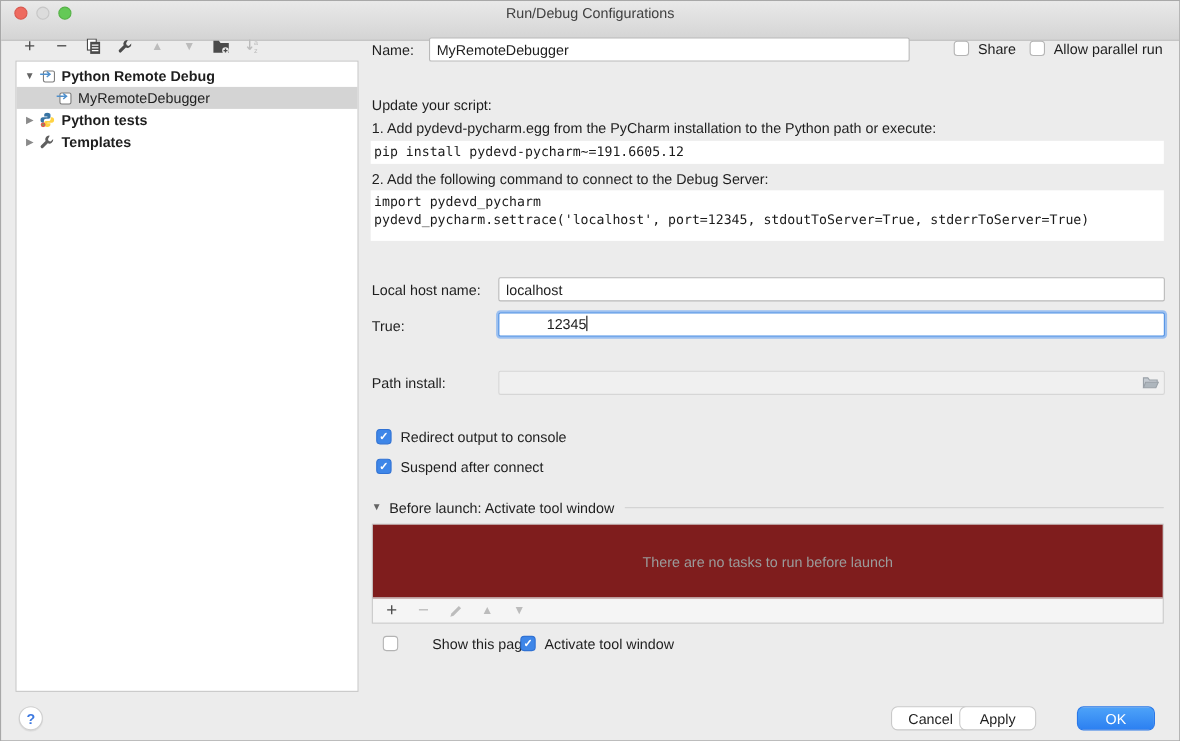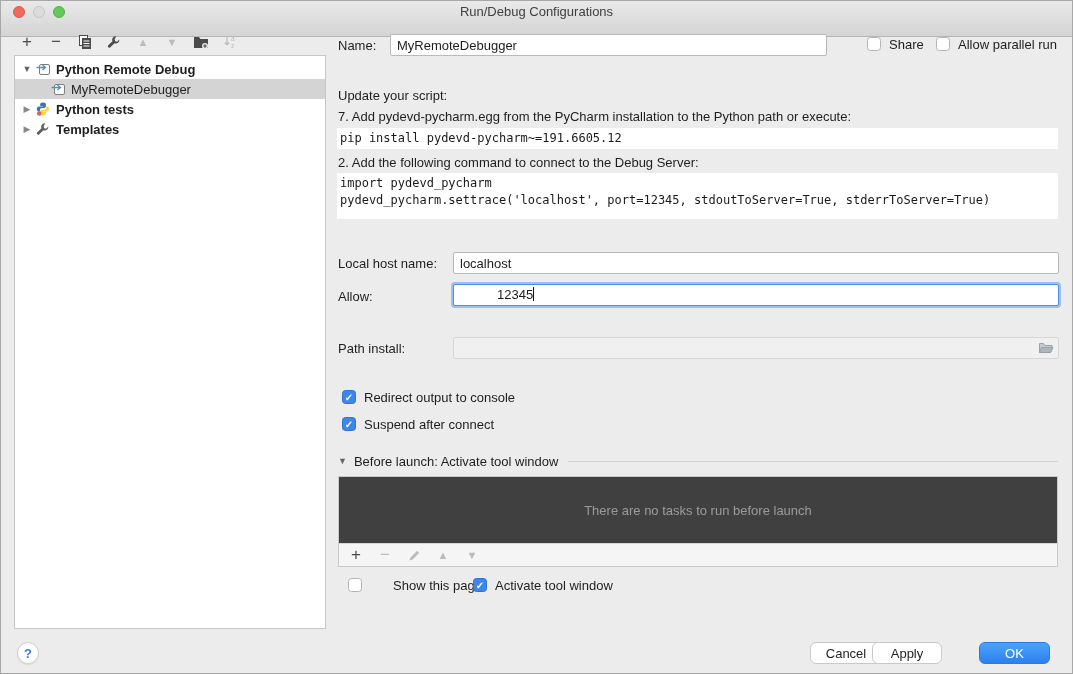--- a/index.html
+++ b/index.html
@@ -75,21 +75,21 @@
   .cb.checked { background:#3e86e8; border-color:#3072d4; color:#fff; font-size:10px; font-weight:bold; }
   .cb-label { font-size:13px; color:#1e1e1e; }
 
   
   .bl-header { position:absolute; left:337px; top:452px; width:720px; height:16px;
                display:flex; align-items:center; font-size:13px; color:#1e1e1e; }
   .bl-header .twisty { font-size:9px; color:#646464; margin-right:7px; }
   .bl-header .rule { flex:1; height:1px; background:#d2d2d2; margin-left:10px; }
   .task-container { position:absolute; left:337px; top:475px; width:720px; height:91px;
                     border:1px solid #c9c9c9; background:#f5f5f5; }
-  .task-empty { width:100%; height:67px; background:#404040; border-bottom:1px solid #d6d6d6;
+  .task-empty { width:100%; height:67px; background:#7f1d1d; border-bottom:1px solid #d6d6d6;
                 display:flex; align-items:center; justify-content:center;
                 font-size:13px; color:#9b9b9b; }
   .task-toolbar { height:22px; display:flex; align-items:center; gap:13px; padding-left:9px; }
 
   
   .btn {
     position:absolute; top:641px; height:22px; border:1px solid #c9c9c9; border-radius:6px;
     background:#fff; font-size:13px; color:#1e1e1e; display:flex; align-items:center;
     justify-content:center; font-family:"Liberation Sans",sans-serif;
   }
@@ -205,32 +205,32 @@
   <div class="cb-wrap" style="left:866px; top:35px;">
     <span class="cb"></span>
     <span class="cb-label">Share</span>
   </div>
   <div class="cb-wrap" style="left:935px; top:35px;">
     <span class="cb"></span>
     <span class="cb-label">Allow parallel run</span>
   </div>
 
   <div class="label" style="left:337px; top:87px;">Update your script:</div>
-  <div class="label" style="left:337px; top:108px;">7. Add pydevd-pycharm.egg from the PyCharm installation to the Python path or execute:</div>
+  <div class="label" style="left:337px; top:108px;">1. Add pydevd-pycharm.egg from the PyCharm installation to the Python path or execute:</div>
 
   <div class="code-block" style="top:127px; height:21px; line-height:17px;">pip install pydevd-pycharm~=191.6605.12</div>
 
   <div class="label" style="left:337px; top:154px;">2. Add the following command to connect to the Debug Server:</div>
 
   <div class="code-block" style="top:172px; height:46px;"><span>import pydevd_pycharm</span><br><span>pydevd_pycharm.settrace('localhost', port=12345, stdoutToServer=True, stderrToServer=True)</span></div>
 
   <div class="label" style="left:337px; top:255px;">Local host name:</div>
   <input class="field" style="left: 452px; top: 251px; width: 606px;" value="localhost">
 
-  <div class="label" style="left:337px; top:288px;">Allow:</div>
+  <div class="label" style="left:337px; top:288px;">True:</div>
   <div class="field focused" style="left:452px; top:283px; width:606px; line-height:20px;"><span>12345</span><span class="caret"></span></div>
 
   <div class="label" style="left:337px; top:340px;">Path install:</div>
   <div class="field disabled" style="left:452px; top:336px; width:606px;">
     <span style="position:absolute; right:4px; top:3px;">
       <svg width="16" height="14" viewBox="0 0 16 14">
           <path d="M1.5 11.5v-9h4l1.5 2h7v2" fill="#c4cad1" stroke="#9aa1a8"></path>
           <path d="M3.5 6.5h11.5l-2.2 5H1.5z" fill="#aeb6bd" stroke="#9aa1a8"></path>
         </svg>
     </span>

